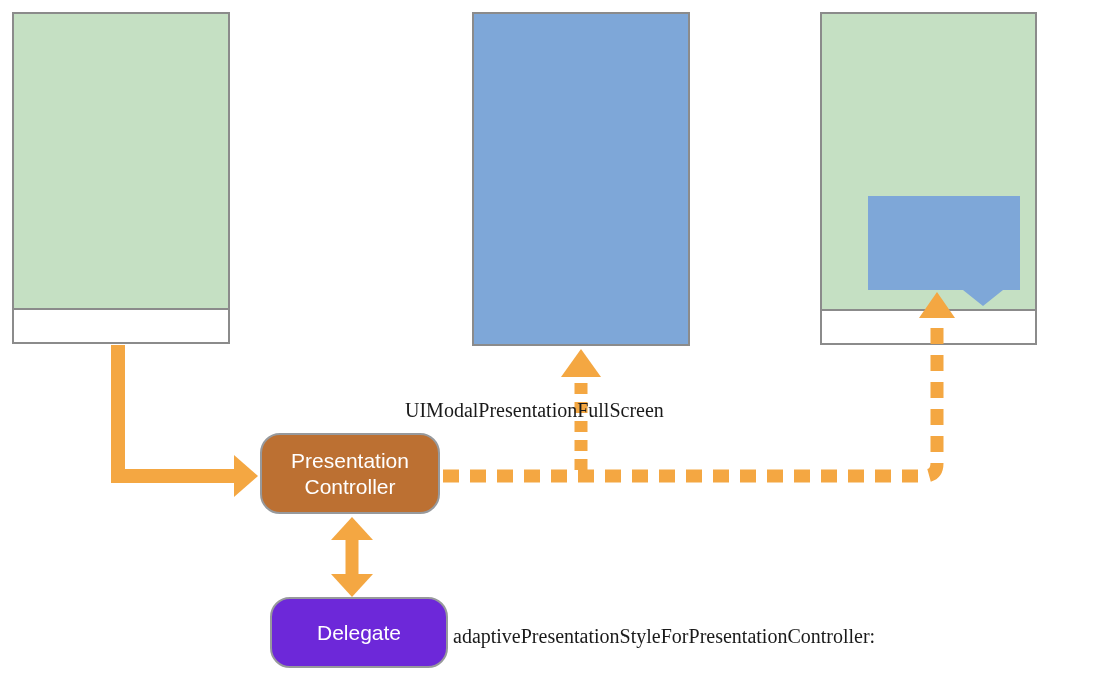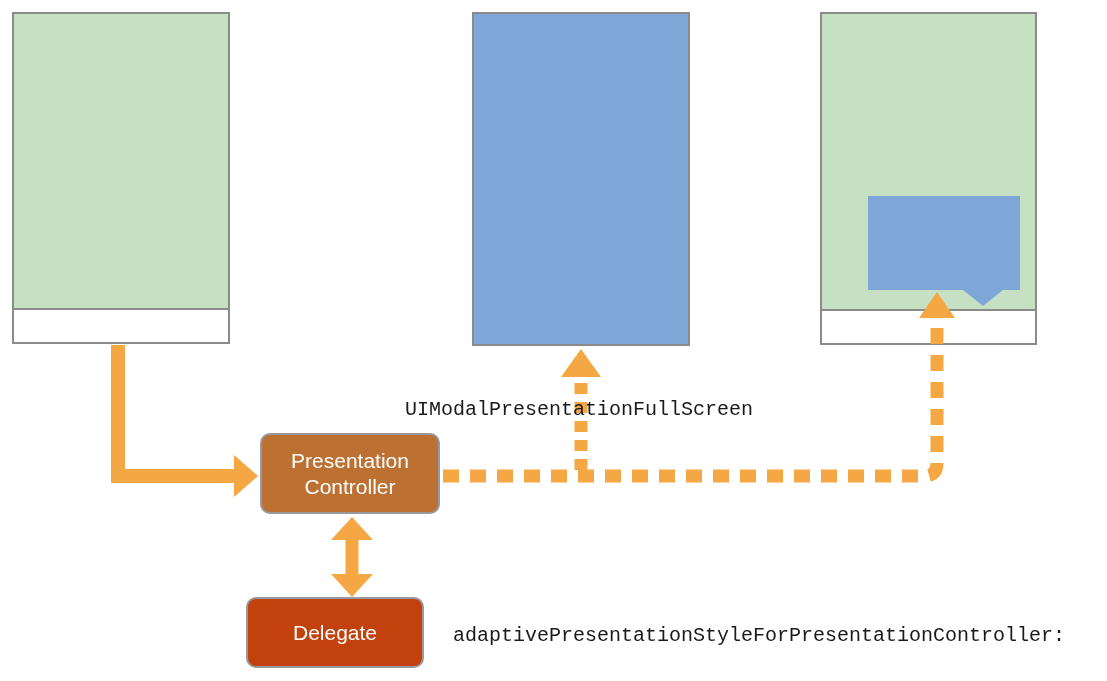--- a/index.html
+++ b/index.html
@@ -38,31 +38,31 @@
     position:absolute;left:963px;top:290px;width:0;height:0;
     border-left:20px solid transparent;
     border-right:20px solid transparent;
     border-top:16px solid #7ea7d8;
   }
   
   #arrows{position:absolute;left:0;top:0;width:1107px;height:681px;pointer-events:none;}
   
   .node-box{
     position:absolute;
-    border:2px solid #97999c;border-radius:10px;
+    border:2px solid #97999c;border-radius:20px;
     box-sizing:border-box;
     display:flex;flex-direction:column;align-items:center;justify-content:center;
     color:#ffffff;font-size:21px;line-height:26px;text-align:center;
   }
   #controller-box{left:260px;top:433px;width:180px;height:81px;background:#bc7032;}
-  #delegate-box{left:246px;top:597px;width:178px;height:71px;background:#c2410c;}
+  #delegate-box{left:270px;top:597px;width:178px;height:71px;background:#6d28d9;}
   
   .code-label{
     position:absolute;
-    font-family:Liberation Mono, monospace;
+    font-family:Liberation Serif, serif;
     font-size:20px;line-height:24px;
     color:#1a1a1a;white-space:nowrap;
   }
   #label-fullscreen{left:405px;top:398px;}
   #label-none{left:802px;top:398px;}
   #label-adaptive{left:453px;top:624px;text-align:center;}
 </style>
 </head>
 <body>
 

